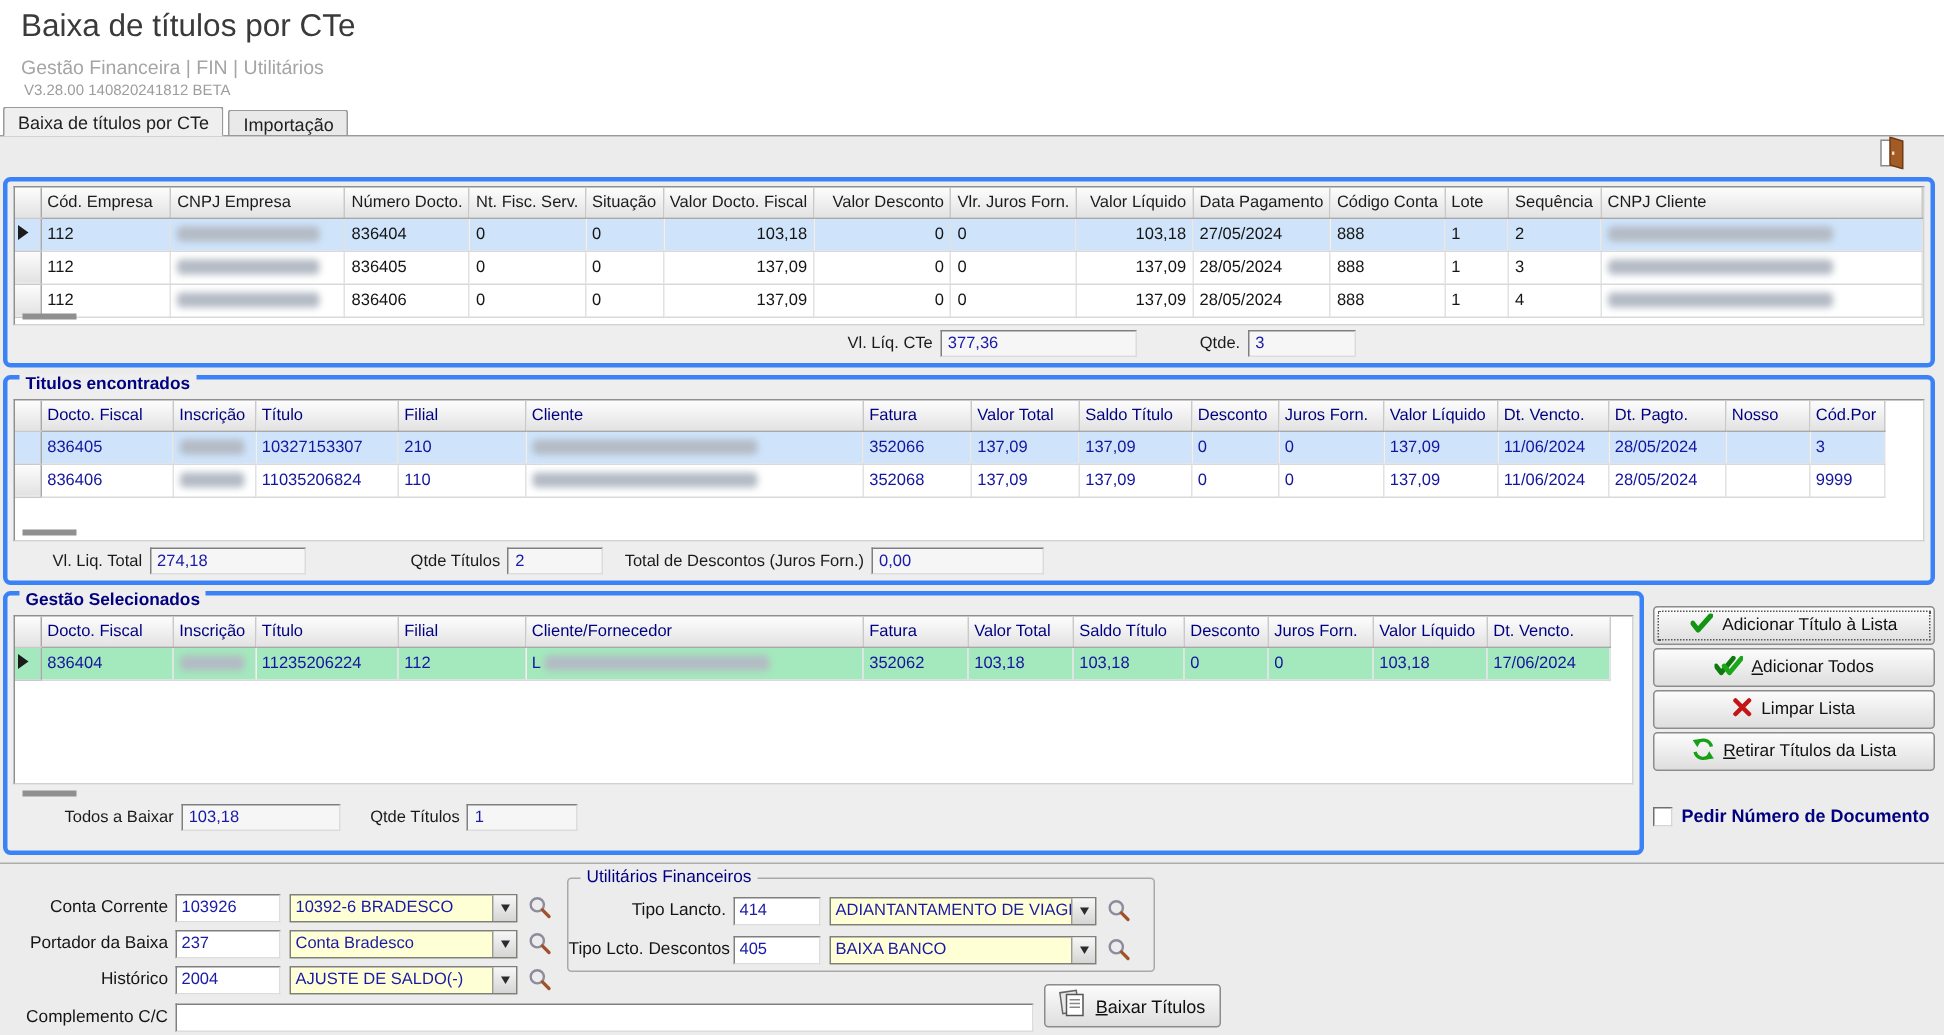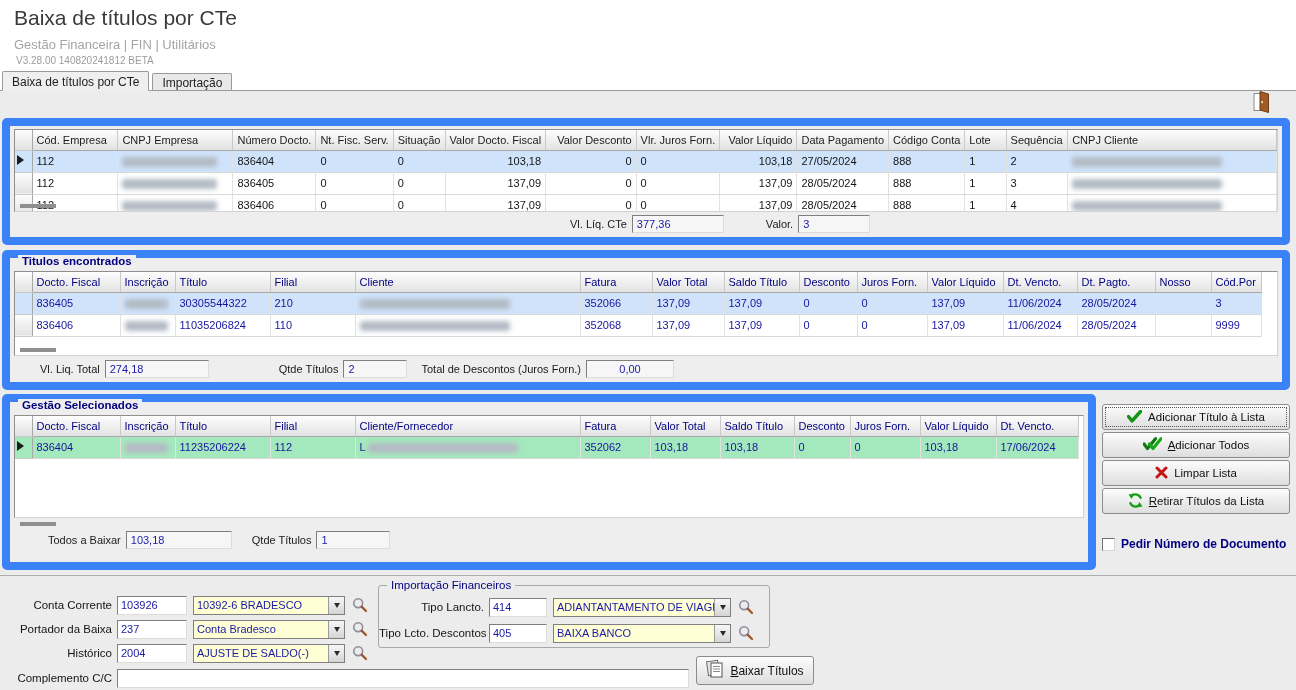--- a/index.html
+++ b/index.html
@@ -18,21 +18,21 @@
   .tab { position:relative; font-size:12px; color:#1e1e1e; background:#e9e9e9;
          border:1px solid #9a9a9a; border-bottom:none; border-radius:2px 2px 0 0;
          padding:2px 9px 2px; margin-left:3px; height:17px; white-space:nowrap; }
   .tab.active { background:#efefef; height:20px; padding-top:3px; margin-bottom:-1px;
                 border-bottom:1px solid #efefef; z-index:2; margin-left:2px; }
 
   .doorbtn { position:absolute; left:1249px; top:90px; width:24px; height:26px;
              background:transparent; border:none; cursor:pointer; padding:1px; }
 
   
-  .panel { position:absolute; border:8px solid #3b82f6; border-radius:5px; background:#eeeeee; }
+  .panel { position:absolute; border:3px solid #3b82f6; border-radius:5px; background:#eeeeee; }
   .p1 { left:2px; top:118px; width:1288px; height:127px; }
   .p2 { left:2px; top:250px; width:1288px; height:140px; }
   .p3 { left:2px; top:394px; width:1094px; height:176px; }
   .legend { position:absolute; top:-3px; left:8px; padding:0 4px; background:#eeeeee;
             color:#000080; font-size:11.5px; font-weight:bold; line-height:12px; z-index:3; }
 
   .gridbox { position:absolute; background:#fff; overflow:hidden;
              border:1px solid; border-color:#8f8f8f #d2d2d2 #d2d2d2 #8f8f8f; }
   .p1 .gridbox { left:4px; right:4px; top:3px;  bottom:25px; }
   .p2 .gridbox { left:4px; right:4px; top:13px; bottom:26px; }
@@ -65,22 +65,22 @@
              align-items:center; font-size:11px; color:#1a1a1a; }
   .p1 .pfooter { bottom:3px; padding-left:556px; }
   .p2 .pfooter { bottom:3px; padding-left:26px; }
   .p3 .pfooter { bottom:12px; padding-left:34px; }
   .flabel { white-space:nowrap; }
   .sunken { display:inline-block; background:#f6f6f6; border:1px solid;
             border-color:#7f7f7f #dcdcdc #dcdcdc #7f7f7f; color:#1a1aa6;
             font-size:11px; height:18px; line-height:16px; padding:0 4px;
             white-space:nowrap; overflow:hidden; margin-left:5px; }
   .g14{ margin-left:14px; } .g20{ margin-left:20px; } .g42{ margin-left:42px; } .g70{ margin-left:70px; }
-  .w64{width:64px;} .w72{width:72px;} .w74{width:74px;} .w95{width:88px;text-align:center;}
-  .w104{width:104px;} .w106{width:106px;} .w115{width:92px;}
+  .w64{width:64px;} .w72{width:72px;} .w74{width:74px;} .w95{width:115px;}
+  .w104{width:104px;} .w106{width:106px;} .w115{width:131px;}
 
   
   .btncol { position:absolute; left:1102px; top:404px; width:188px; }
   .actbtn { width:188px; height:26px; margin-bottom:2px; display:flex; align-items:center;
             justify-content:center; gap:6px; background:linear-gradient(#fcfcfc,#dedede);
             border:1px solid #8c8c8c; border-radius:3px; font-size:11.5px; color:#101010;
             font-family:"Liberation Sans",sans-serif; cursor:pointer; }
   .actbtn.focus { outline:1px dotted #555; outline-offset:-4px;justify-content:center; }
   .bl u { text-decoration:underline; }
   .chkrow { display:flex; align-items:center; gap:6px; margin-top:23px; cursor:pointer; }
@@ -219,21 +219,21 @@
               <td>4</td>
               <td><span class="blur" style="width: 150px;"></span></td>
             </tr>
           </tbody>
         </table>
       </div>
     <div class="dash"></div>
     <div class="pfooter">
       <span class="flabel">Vl. Líq. CTe</span>
       <span class="sunken w115">377,36</span>
-      <span class="flabel g42">Valor.</span>
+      <span class="flabel g42">Qtde.</span>
       <span class="sunken w72">3</span>
     </div>
   </div>
 
   <div class="panel p2 navyhead">
     <span class="legend">Titulos encontrados</span>
     <div class="gridbox">
         <table class="grid">
           <thead>
             <tr>
@@ -253,21 +253,21 @@
               <th style="width: 78px;">Dt. Pagto.</th>
               <th style="width: 56px;">Nosso</th>
               <th style="width: 50px;">Cód.Por</th>
             </tr>
           </thead>
           <tbody>
             <tr class="sel-blue">
               <td class="ind"></td>
               <td>836405</td>
               <td><span class="blur" style="width: 43px;"></span></td>
-              <td>30305544322</td>
+              <td>10327153307</td>
               <td>210</td>
               <td><span class="blur" style="width: 150px;"></span></td>
               <td>352066</td>
               <td>137,09</td>
               <td>137,09</td>
               <td>0</td>
               <td>0</td>
               <td>137,09</td>
               <td>11/06/2024</td>
               <td>28/05/2024</td>
@@ -450,21 +450,21 @@
         </svg>
     </span>
   </div>
 
   <div class="frow" style="top:668px">
     <span class="flab">Complemento C/C</span>
     <input class="code long" value="" style="">
   </div>
 
   <div class="groupbox">
-    <span class="legend">Importação Financeiros</span>
+    <span class="legend">Utilitários Financeiros</span>
     <div class="grow" style="top:11px">
       <span class="flab">Tipo Lancto.</span>
       <input class="code" value="414" style="">
       <div class="combo">
         <span class="cval">ADIANTANTAMENTO DE VIAGEM</span>
         <span class="cbtn">
             <i class="tri"></i>
           </span>
       </div>
       <span class="mag">

